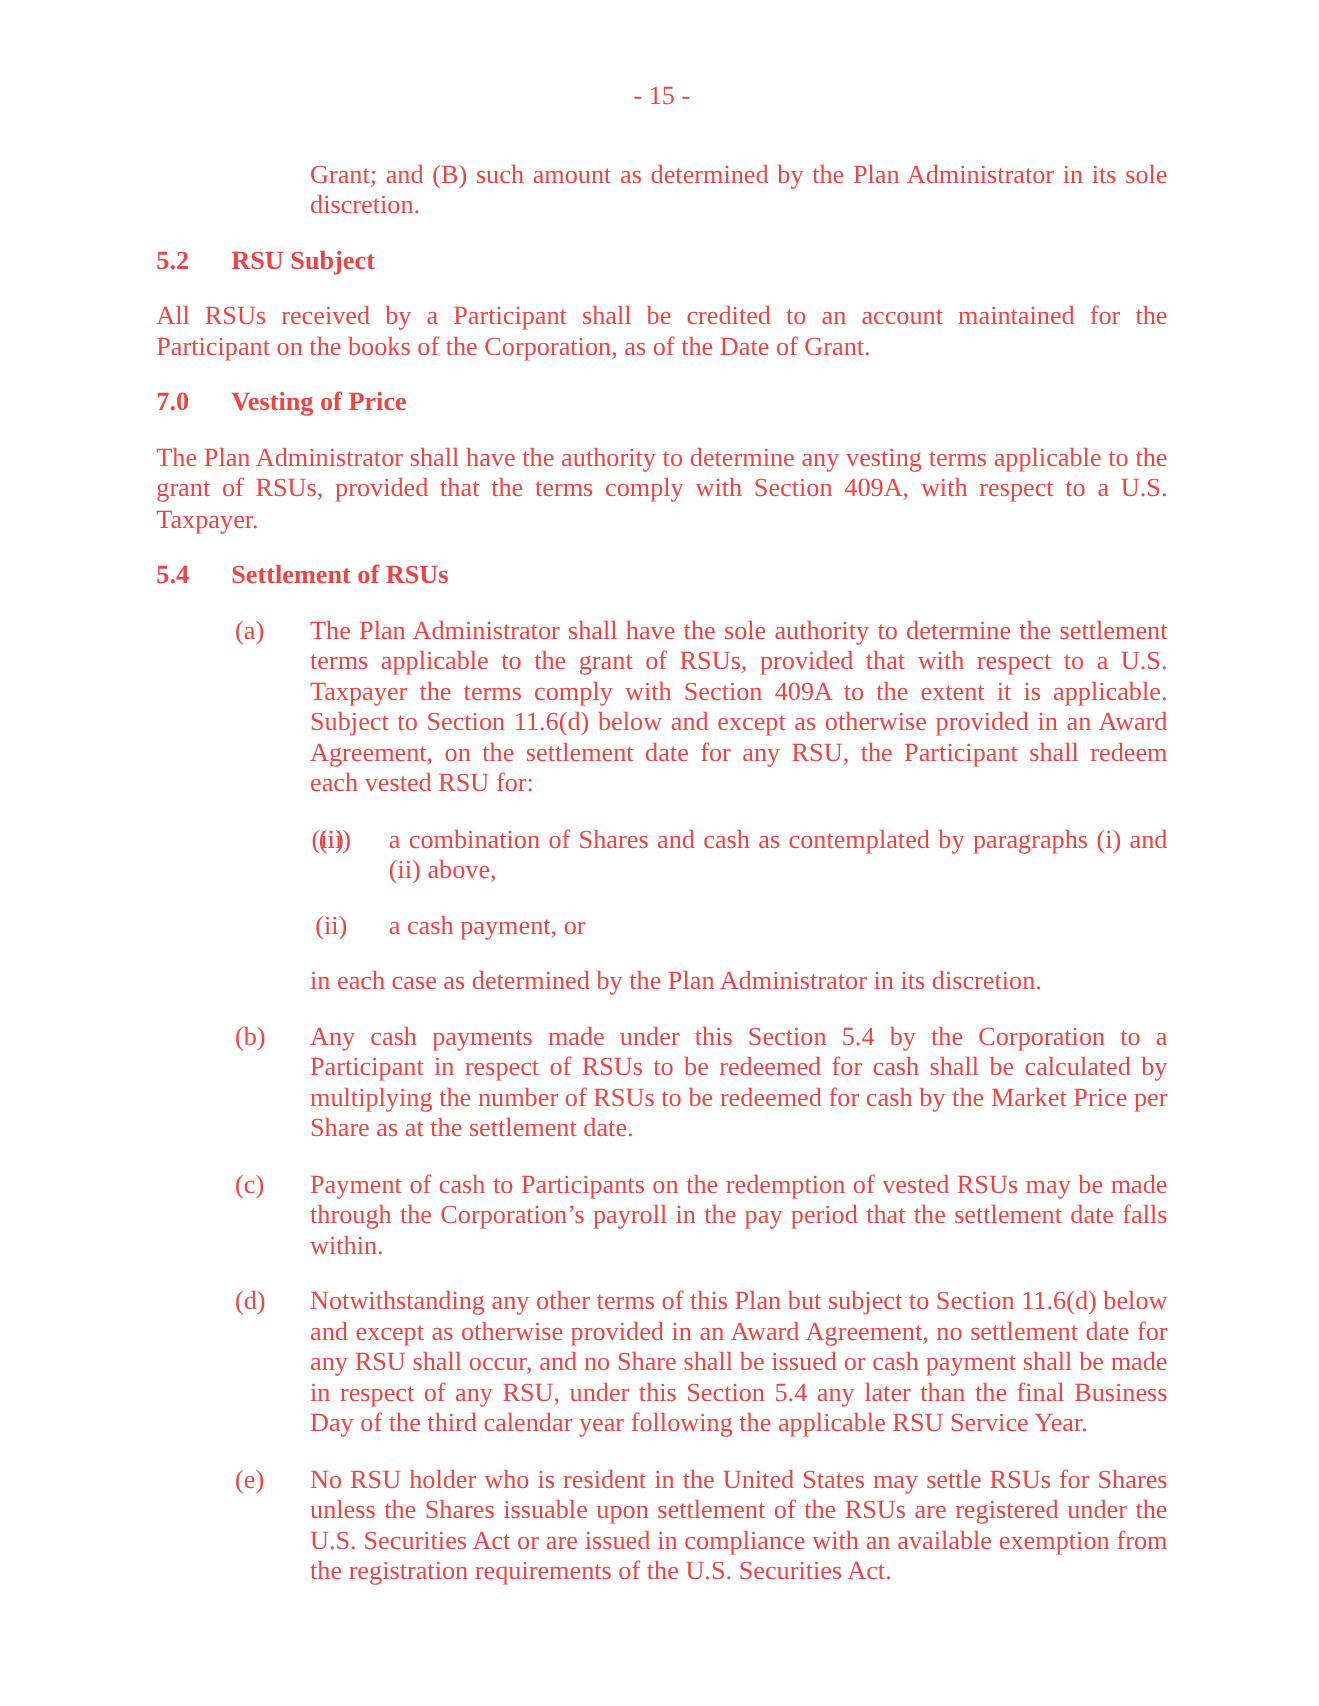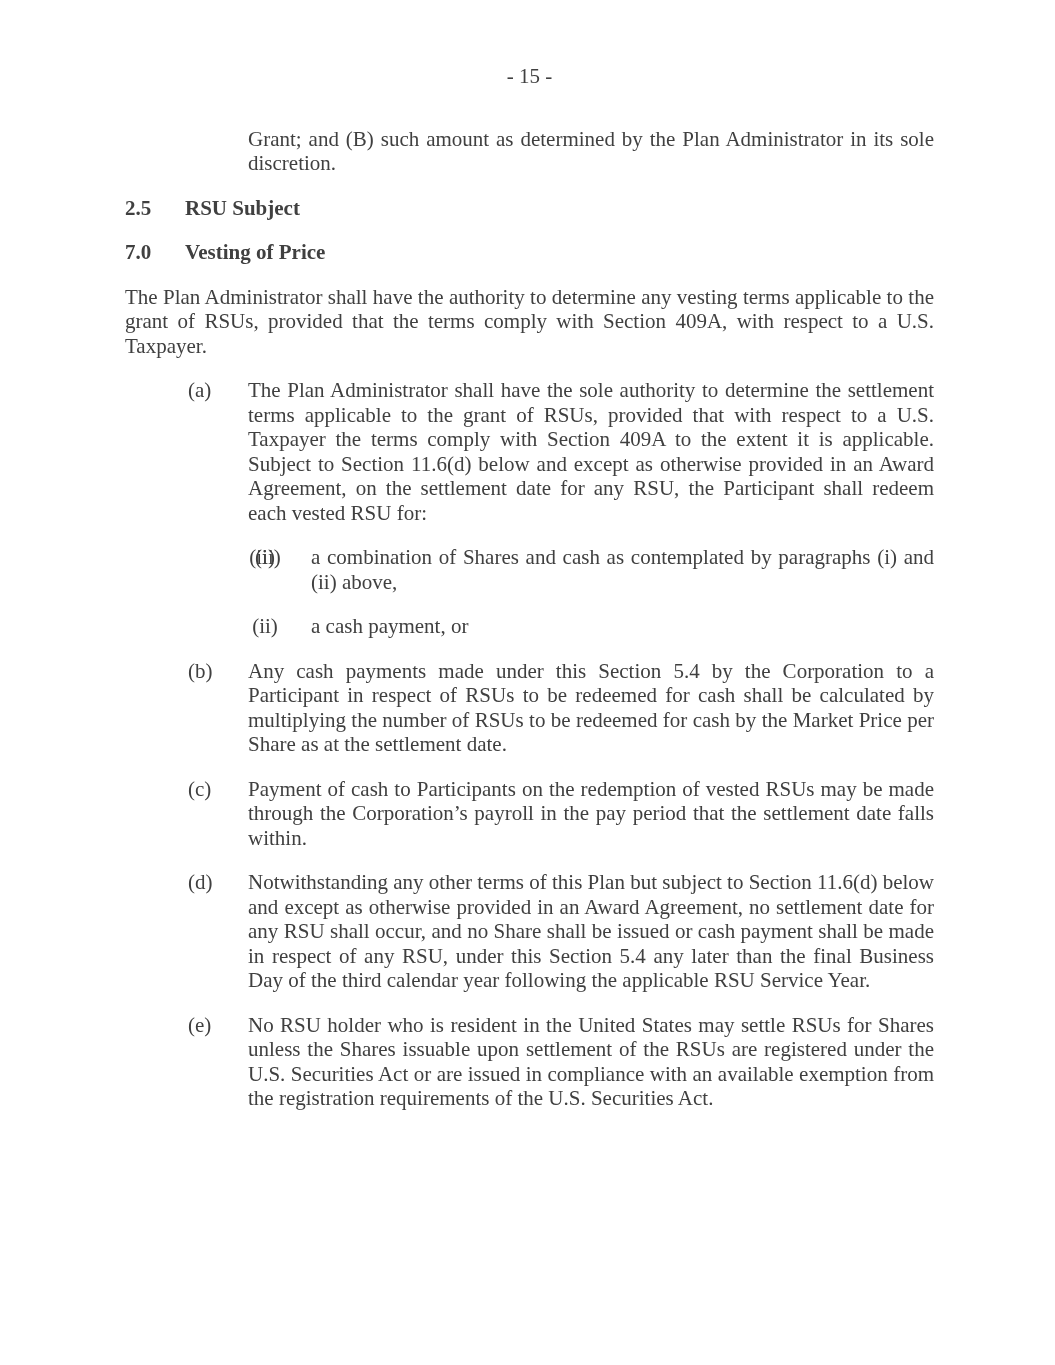--- a/index.html
+++ b/index.html
@@ -6,21 +6,21 @@
     margin: 0;
     padding: 0;
     background: #ffffff;
   }
   .page {
     position: relative;
     width: 1055px;
     height: 1365px;
     box-sizing: border-box;
     background: #ffffff;
-    color: #404040;
+    color: #ef4444;
     font-family: "Liberation Serif", "DejaVu Serif", serif;
     font-size: 21px;
     line-height: 24.5px;
     padding: 64px 121px 0 125px;
     overflow: hidden;
   }
   .page-number {
     text-align: center;
     margin: 0 0 38px 0;
   }
@@ -66,47 +66,52 @@
 </head>
 <body>
 
 <div class="page">
 
   <div class="page-number">- 15 -</div>
 
   <p class="para justify indent-1">Grant; and (B) such amount as determined by the Plan Administrator in its sole discretion.</p>
 
   <div class="heading">
-    <span class="hnum">2.5</span><span class="htitle">RSU Subject</span>
+    <span class="hnum">5.2</span><span class="htitle">RSU Subject</span>
   </div>
 
+  <p class="para justify">All RSUs received by a Participant shall be credited to an account maintained for the Participant on the books of the Corporation, as of the Date of Grant.</p>
 
   <div class="heading">
     <span class="hnum">7.0</span><span class="htitle">Vesting of Price</span>
   </div>
 
   <p class="para justify">The Plan Administrator shall have the authority to determine any vesting terms applicable to the grant of RSUs, provided that the terms comply with Section 409A, with respect to a U.S. Taxpayer.</p>
 
+  <div class="heading">
+    <span class="hnum">5.4</span><span class="htitle">Settlement of RSUs</span>
+  </div>
 
   <div class="list-item">
     <span class="li-label">(a)</span><span class="li-text">The Plan Administrator shall have the sole authority to determine the settlement terms applicable to the grant of RSUs, provided that with respect to a U.S. Taxpayer the terms comply with Section 409A to the extent it is applicable. Subject to Section 11.6(d) below and except as otherwise provided in an Award Agreement, on the settlement date for any RSU, the Participant shall redeem each vested RSU for:</span>
   </div>
 
   <div class="list-item sub-item">
     <span class="li-label">(i)</span>
   </div>
 
   <div class="list-item sub-item">
     <span class="li-label">(iii)</span><span class="li-text">a combination of Shares and cash as contemplated by paragraphs (i) and (ii) above,</span>
   </div>
 
   <div class="list-item sub-item">
     <span class="li-label">(ii)</span><span class="li-text">a cash payment, or</span>
   </div>
 
+  <p class="para indent-1">in each case as determined by the Plan Administrator in its discretion.</p>
 
   <div class="list-item">
     <span class="li-label">(b)</span><span class="li-text">Any cash payments made under this Section 5.4 by the Corporation to a Participant in respect of RSUs to be redeemed for cash shall be calculated by multiplying the number of RSUs to be redeemed for cash by the Market Price per Share as at the settlement date.</span>
   </div>
 
   <div class="list-item">
     <span class="li-label">(c)</span><span class="li-text">Payment of cash to Participants on the redemption of vested RSUs may be made through the Corporation’s payroll in the pay period that the settlement date falls within.</span>
   </div>
 
   <div class="list-item">

